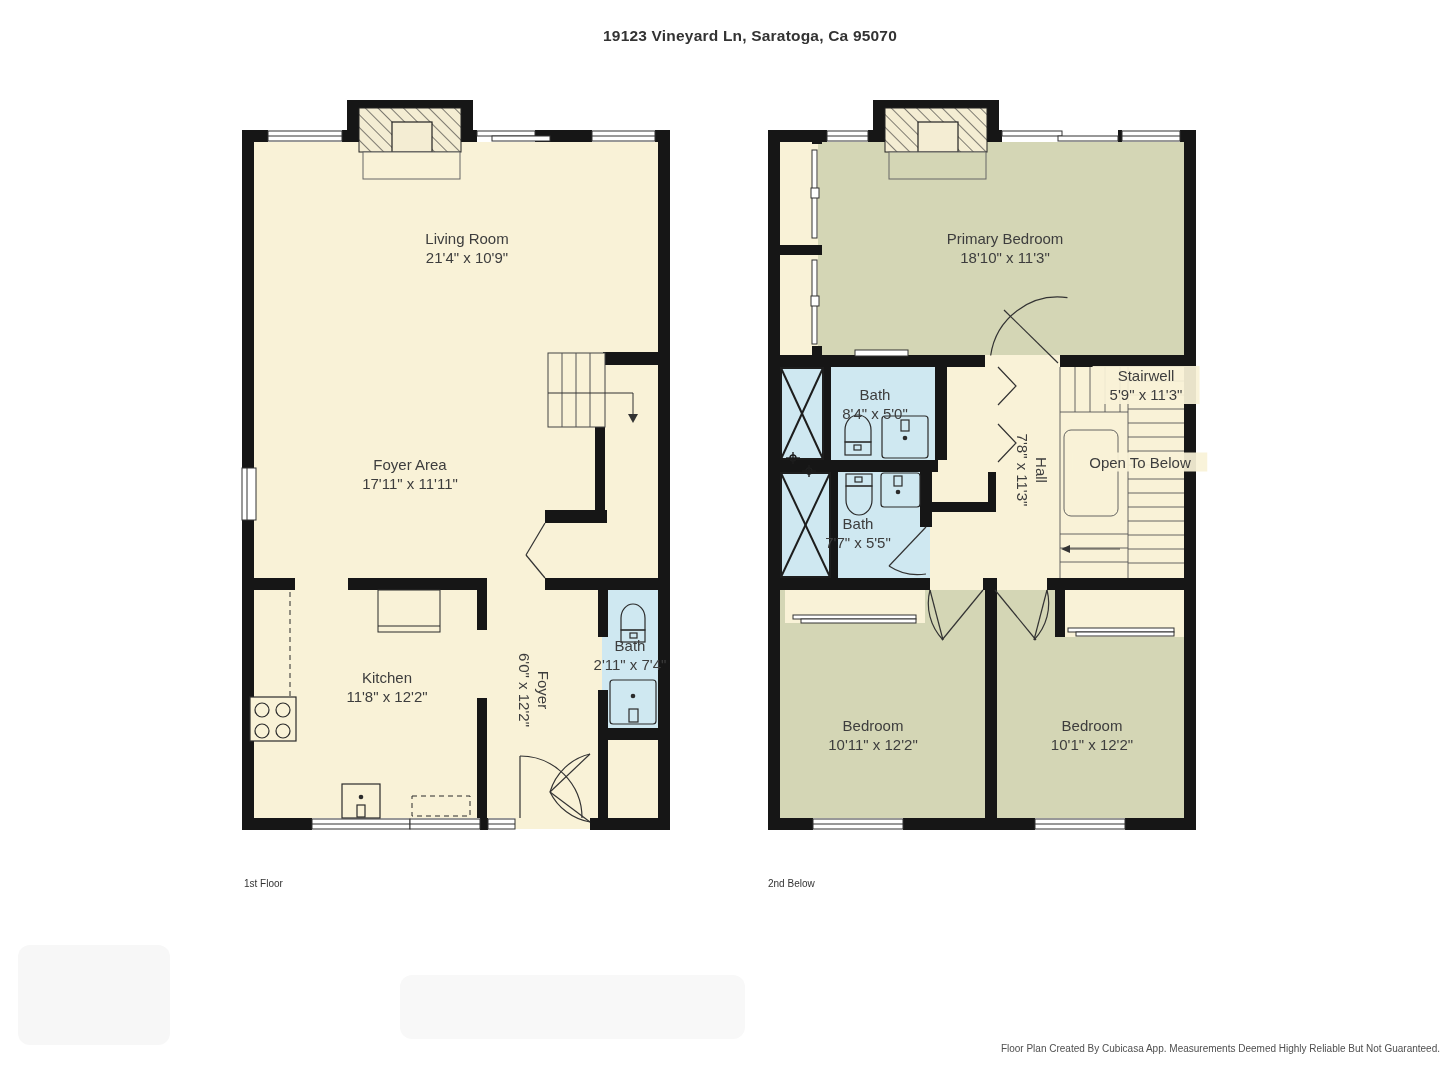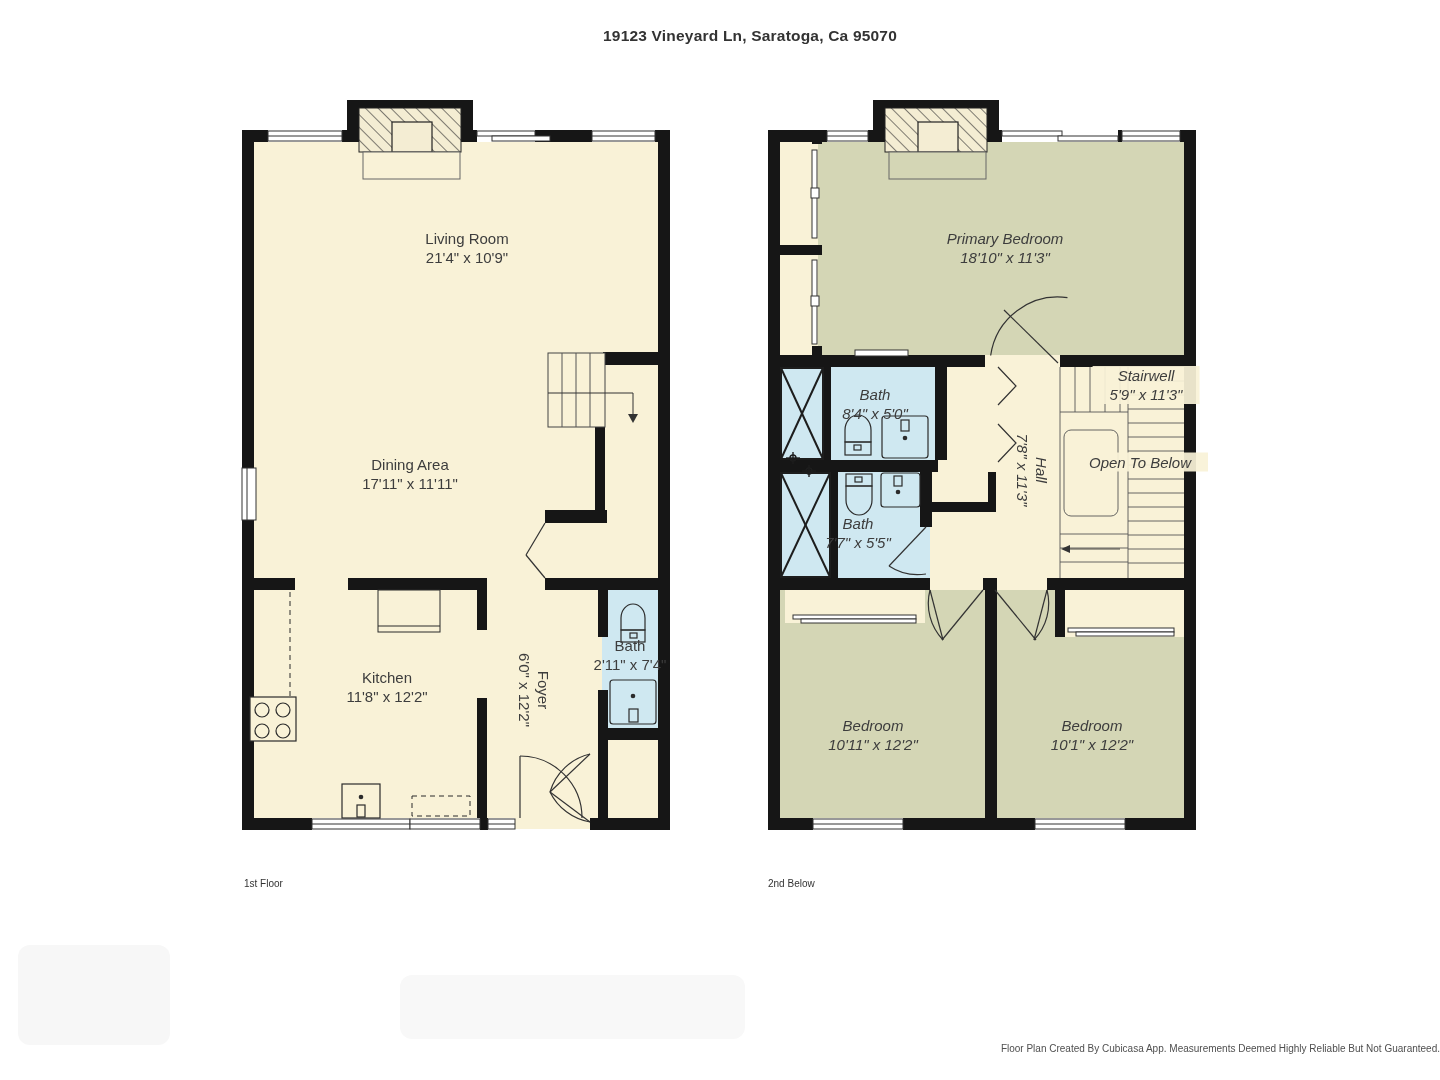--- a/index.html
+++ b/index.html
@@ -2,21 +2,21 @@
 <html><head>
 <meta charset="utf-8">
 <style>
   html,body{margin:0;padding:0;}
   body{width:1440px;height:1080px;position:relative;background:#ffffff;
        font-family:"Liberation Sans", sans-serif;overflow:hidden;}
   .title{position:absolute;left:0;top:27px;width:1500px;text-align:center;
          font-size:15.5px;font-weight:700;color:#333;letter-spacing:.2px;}
   .plan{position:absolute;width:492px;height:730px;}
   .plan1{left:242px;top:100px;}
-  .plan2{left:768px;top:100px;font-style:italic;}
+  .plan2{left:768px;top:100px;}
   .plansvg{position:absolute;left:0;top:0;width:428px;height:730px;overflow:visible;}
   .room-label{position:absolute;transform:translate(-50%,-50%);text-align:center;
               color:#3d3d3d;font-size:15px;line-height:19px;white-space:nowrap;z-index:5;}
   .room-label.vert{transform:translate(-50%,-50%) rotate(90deg);}
   .room-label.bg{background:rgba(249,242,215,.93);padding:0 17px;}
   .floor-caption{position:absolute;font-size:10px;color:#333;}
   .cap1{left:244px;top:878px;}
   .cap2{left:768px;top:878px;}
   .disclaimer{position:absolute;left:0;top:1043px;width:1440px;text-align:right;
               font-size:10px;color:#4f4f4f;}
@@ -150,21 +150,21 @@
       <circle cx="391" cy="596" r="2.3" fill="#2b2b2b" stroke="none"></circle>
       <rect x="387" y="609" width="9" height="13"></rect>
     </g>
   </svg>
 
   <div class="room-label" style="left:225px;top:148px;">
     <div>Living Room</div>
     <div>21'4" x 10'9"</div>
   </div>
   <div class="room-label" style="left:168px;top:374px;">
-    <div>Dining Area</div>
+    <div>Foyer Area</div>
     <div>17'11" x 11'11"</div>
   </div>
   <div class="room-label" style="left:120px;top:587px;margin-left:25px;">
     <div>Kitchen</div>
     <div>11'8" x 12'2"</div>
   </div>
   <div class="room-label vert" style="left:292px;top:590px;">
     <div>Foyer</div>
     <div>6'0" x 12'2"</div>
   </div>

